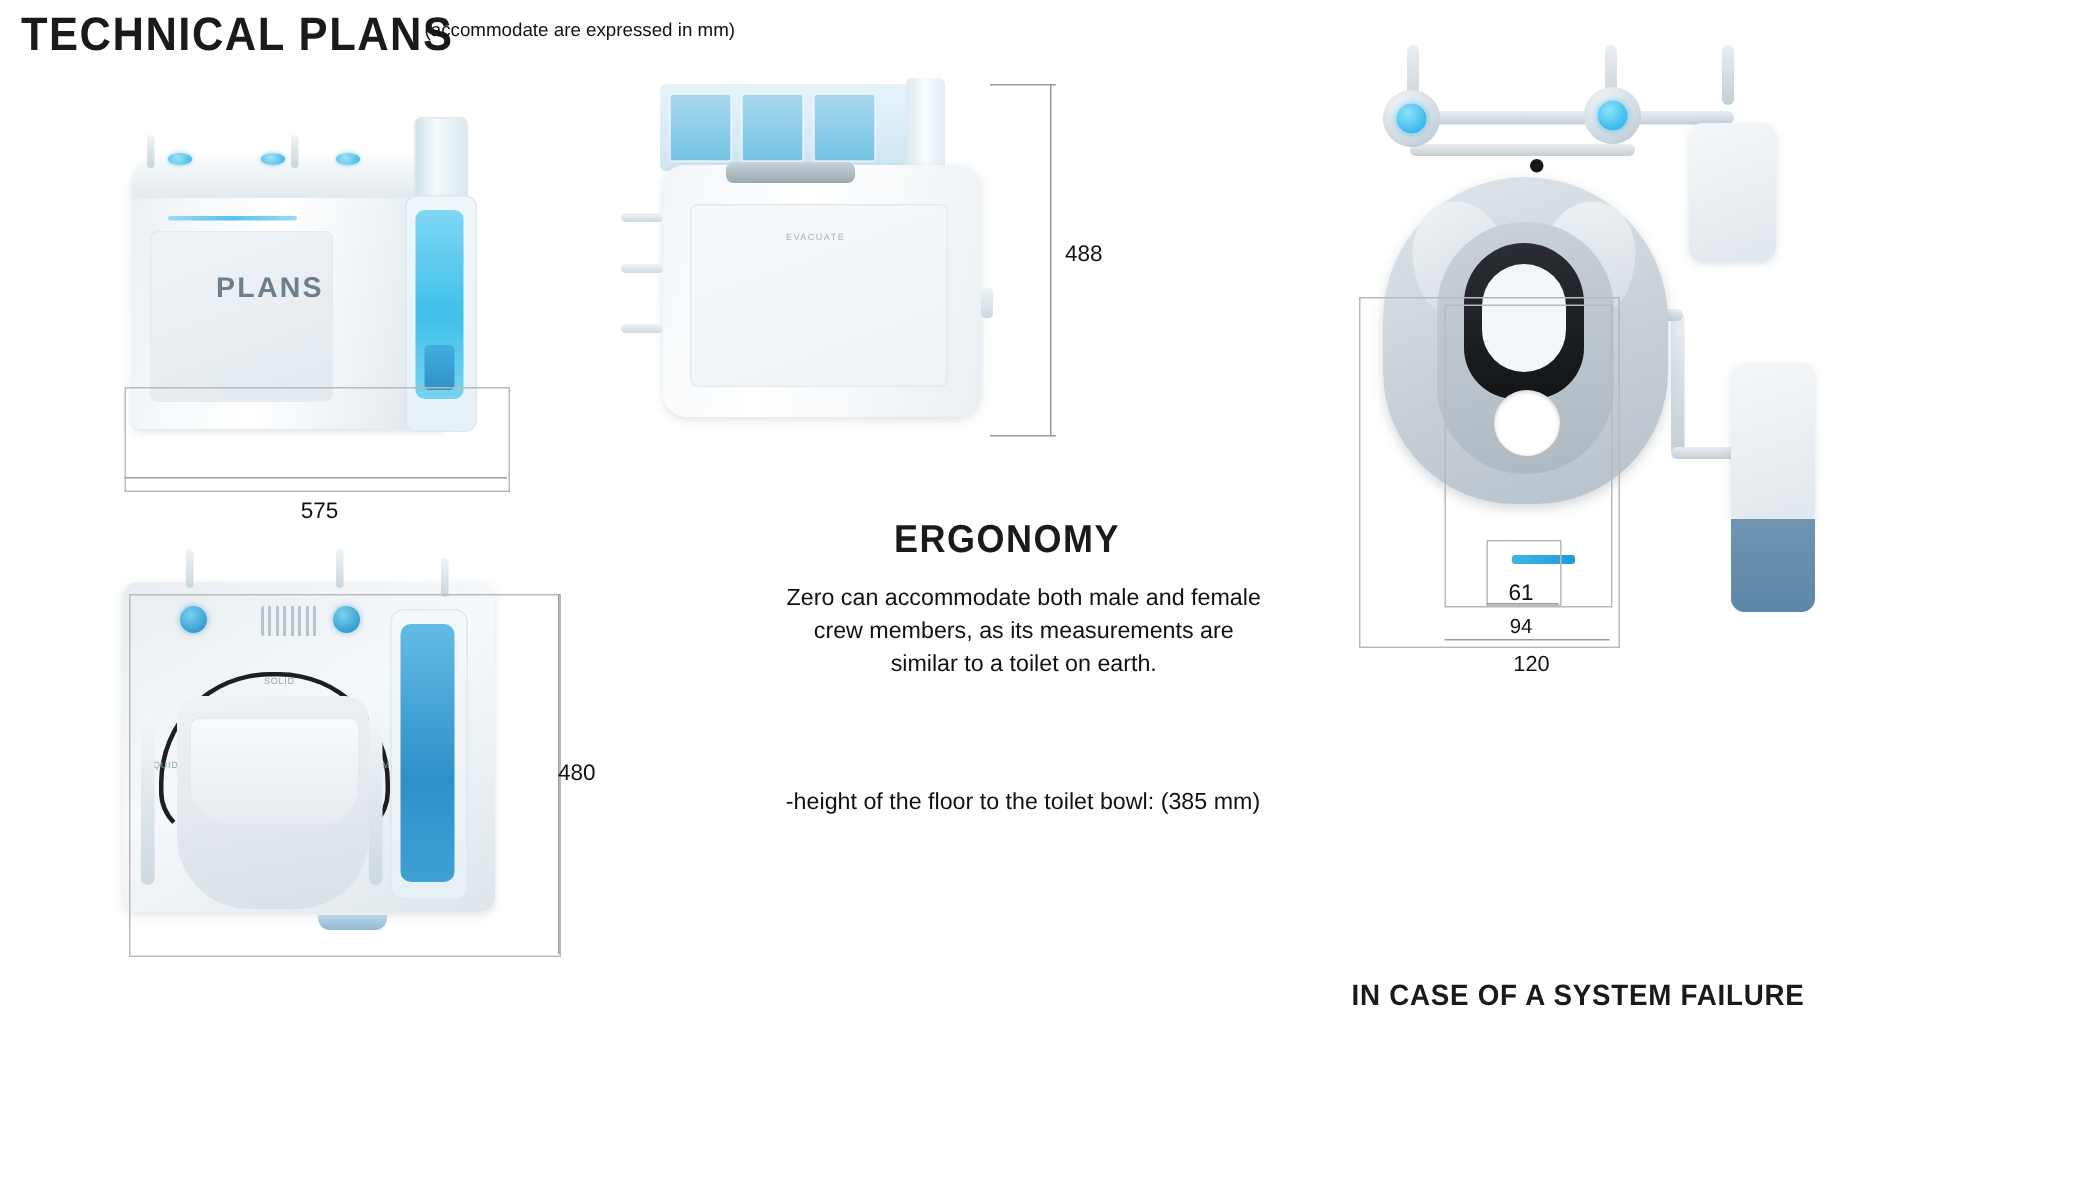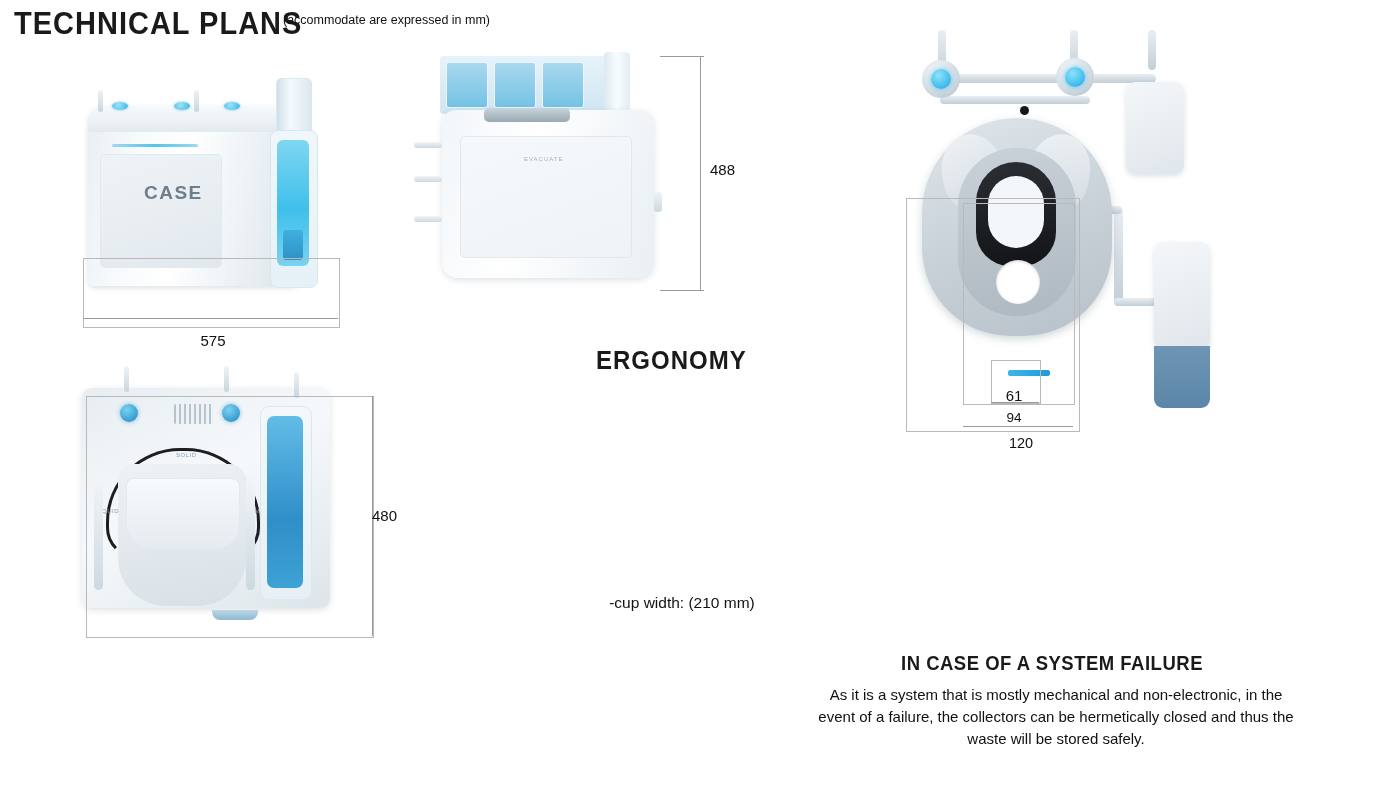--- a/index.html
+++ b/index.html
@@ -365,21 +365,21 @@
 <div id="page">
 
   <div class="title-tech">TECHNICAL PLANS</div>
   <div class="title-note">(accommodate are expressed in mm)</div>
 
   <div id="front-view" class="render">
     <div class="fv-body"></div>
     <div class="fv-body-top"></div>
     <div class="fv-panel"></div>
     <div class="fv-ledline"></div>
-    <div class="fv-nasa">CASE</div>
+    <div class="fv-nasa">PLANS</div>
     <div class="fv-tube"></div>
     <div class="fv-bluecol"></div>
     <div class="fv-bluefill"></div>
     <div class="fv-bluechip"></div>
     <div class="fv-knob" style="left:34px; top:24px;"></div>
     <div class="fv-knob" style="left:96px; top:24px;"></div>
     <div class="fv-knob" style="left:146px; top:24px;"></div>
     <div class="fv-post" style="left:20px; top:12px;"></div>
     <div class="fv-post" style="left:116px; top:12px;"></div>
   </div>
@@ -428,21 +428,22 @@
     <div class="tv-post" style="left:160px; top:0px;"></div>
     <div class="tv-post" style="left:230px; top:6px;"></div>
     <div class="tv-foot"></div>
   </div>
 
   <div class="frame" style="left:86px; top:396px; width:286px; height:240px;"></div>
   <div class="dline v" style="left:372px; top:396px; height:240px;"></div>
   <div class="dim dim-480">480</div>
 
   <div class="title-ergonomy">ERGONOMY</div>
-  <div class="ergo-line ergo-l2">-cup width: (210 mm)</div>
+  <div class="ergo-body">Zero can accommodate both male and female crew members, as its measurements are similar to a toilet on earth.</div>
+  <div class="ergo-line ergo-l1">-height of the floor to the toilet bowl: (385 mm)</div>
 
   <div id="ergo-view" class="render">
 
     <div class="eg-pipe" style="left:38px; top:0px; width:8px; height:48px;"></div>
     <div class="eg-pipe" style="left:170px; top:0px; width:8px; height:46px;"></div>
     <div class="eg-pipe" style="left:248px; top:0px; width:8px; height:40px;"></div>
     <div class="eg-pipe" style="left:40px; top:44px; width:216px; height:9px;"></div>
     <div class="eg-pipe" style="left:40px; top:66px; width:150px; height:8px;"></div>
     <div class="eg-pipe" style="left:214px; top:178px; width:9px; height:96px;"></div>
     <div class="eg-pipe" style="left:186px; top:176px; width:36px; height:8px;"></div>
@@ -473,15 +474,14 @@
   <div class="frame" style="left:906px; top:198px; width:172px; height:232px;"></div>
   <div class="frame" style="left:963px; top:203px; width:110px; height:200px;"></div>
   <div class="frame" style="left:991px; top:360px; width:48px; height:42px;"></div>
   <div class="dline h" style="left:991px; top:402px; width:48px;"></div>
   <div class="dline h" style="left:963px; top:426px; width:110px;"></div>
   <div class="dim dim-61">61</div>
   <div class="dim dim-77">94</div>
   <div class="dim dim-210">120</div>
 
   <div class="title-failure">IN CASE OF A SYSTEM FAILURE</div>
-  <div class="failure-body">As it is a system that is mostly mechanical and non-electronic, in the event of a failure, the collectors can be hermetically closed and thus the waste will be stored safely.</div>
 
 </div>
 
 </body></html>

